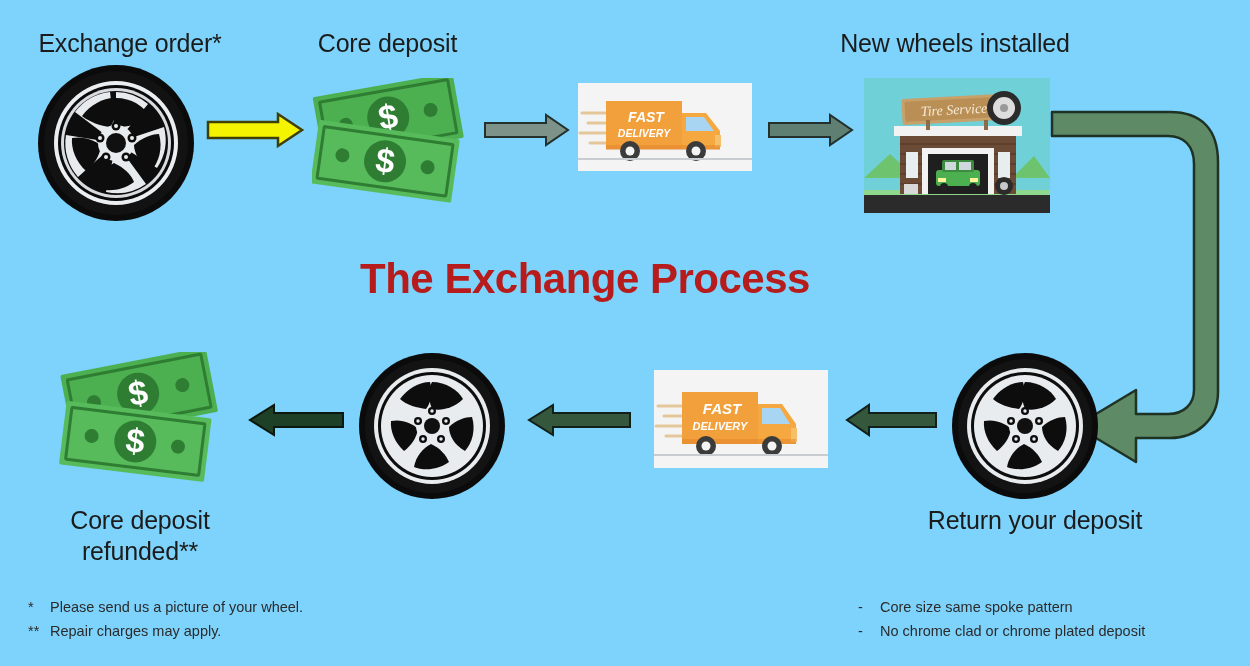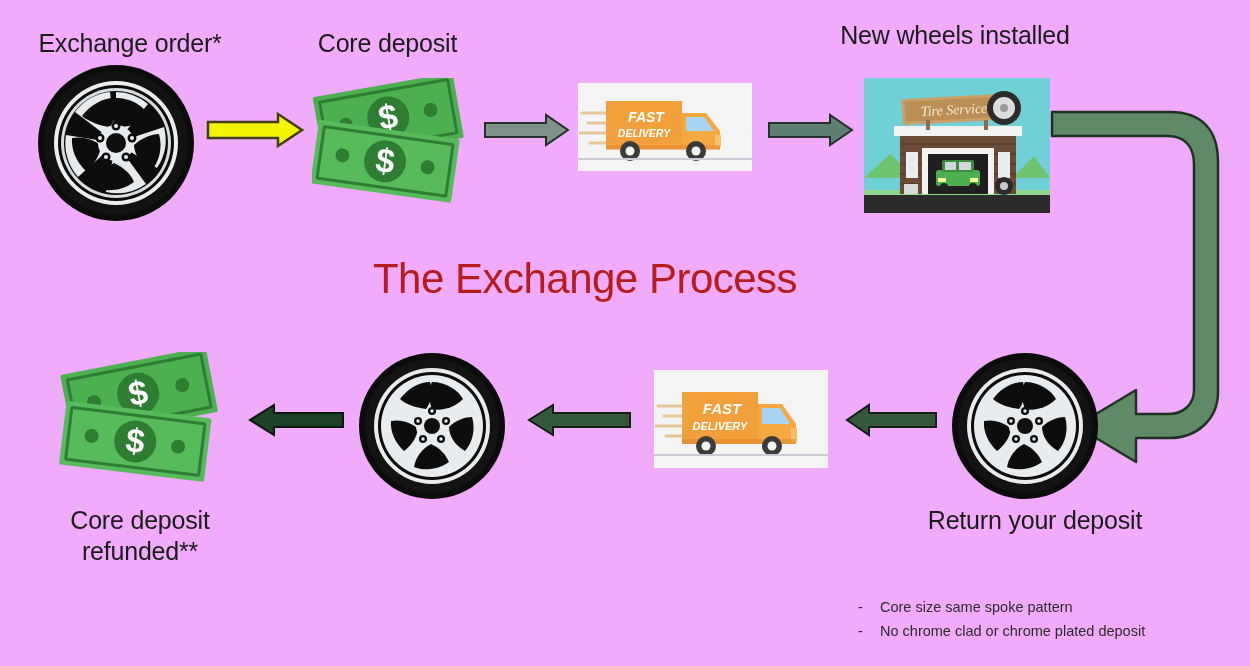--- a/index.html
+++ b/index.html
@@ -9,38 +9,38 @@
     background: #ffffff;
   }
   body {
     font-family: "Liberation Sans", sans-serif;
     color: #111111;
   }
   #canvas {
     position: relative;
     width: 1250px;
     height: 666px;
-    background: #f0abfc;
+    background: #7dd3fc;
     overflow: hidden;
   }
   .abs { position: absolute; }
 
   
   .label {
     font-size: 25px;
     line-height: 31px;
     color: #1b1b1b;
     text-align: center;
     font-weight: 400;
     letter-spacing: -0.2px;
     white-space: pre-line;
   }
   .title {
     font-size: 42px;
-    font-weight: normal;
+    font-weight: bold;
     color: #b71c1c;
     text-align: center;
     letter-spacing: -0.5px;
   }
   .footnote {
     font-size: 14.5px;
     line-height: 24px;
     color: #2b2b2b;
   }
   .footnote .mark {
@@ -71,21 +71,21 @@
 </style>
 </head>
 <body>
 
 <div id="canvas">
 
   <div class="abs label" style="left:10px; top:28px; width:240px;">Exchange order*</div>
 
   <div class="abs label" style="left:280px; top:28px; width:215px;">Core deposit</div>
 
-  <div class="abs label" style="left:810px; top:20px; width:290px;">New wheels installed</div>
+  <div class="abs label" style="left:810px; top:28px; width:290px;">New wheels installed</div>
 
   <div class="wheel" style="left:36px; top:64px;">
     <svg width="160" height="158" viewBox="0 0 160 158">
       <g>
 
         <circle cx="80" cy="79" r="78" fill="#0b0b0b"></circle>
         <circle cx="80" cy="79" r="72" fill="#121212"></circle>
 
         <circle cx="80" cy="79" r="62" fill="#eceff1"></circle>
         <circle cx="80" cy="79" r="58" fill="#0b0b0b"></circle>
@@ -413,20 +413,28 @@
         <text x="77" y="101" font-family="'Liberation Sans',sans-serif" font-size="34" font-weight="bold" fill="#ffffff" text-anchor="middle">$</text>
         <circle cx="33" cy="90" r="7" fill="#2e7d32"></circle>
         <circle cx="120" cy="90" r="7" fill="#2e7d32"></circle>
       </g>
     </svg>
   </div>
 
   <div class="abs label" style="left:20px; top:505px; width:240px;">Core deposit
 refunded**</div>
 
+  <div class="abs" style="left:28px; top:595px; width:450px;">
+    <div class="footnote">
+      <span class="mark">*</span><span>Please send us a picture of your wheel.</span>
+    </div>
+    <div class="footnote">
+      <span class="mark">**</span><span>Repair charges may apply.</span>
+    </div>
+  </div>
 
   <div class="abs" style="left:858px; top:595px; width:400px;">
     <div class="footnote">
       <span class="mark">-</span><span>Core size same spoke pattern</span>
     </div>
     <div class="footnote">
       <span class="mark">-</span><span>No chrome clad or chrome plated deposit</span>
     </div>
   </div>
 

